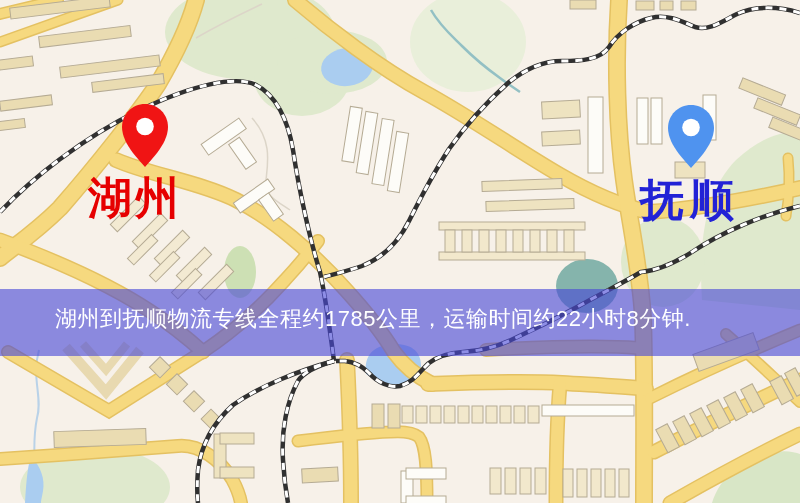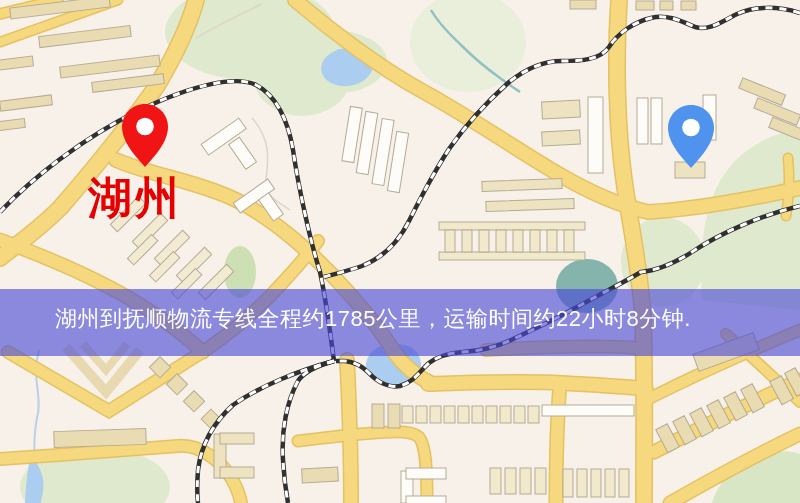--- a/index.html
+++ b/index.html
@@ -291,18 +291,19 @@
     </svg>
   </div>
   <div class="city-label origin-label">湖州</div>
 
   <div class="pin pin-dest">
     <svg viewBox="0 0 48 66">
       <path d="M24,1 C11,1 1,11.3 1,24 C1,33 6,42 12,50 C18,57.5 24,64 24,64 C24,64 30,57.5 36,50 C42,42 47,33 47,24 C47,11.3 37,1 24,1 Z" fill="#4f93ef"></path>
       <circle cx="24" cy="23.5" r="8.8" fill="#ffffff"></circle>
     </svg>
   </div>
+  <div class="city-label dest-label">抚顺</div>
 
   <div class="banner">
     <span>湖州到抚顺物流专线全程约1785公里，运输时间约22小时8分钟.</span>
   </div>
 
 </div>
 
 </body></html>

